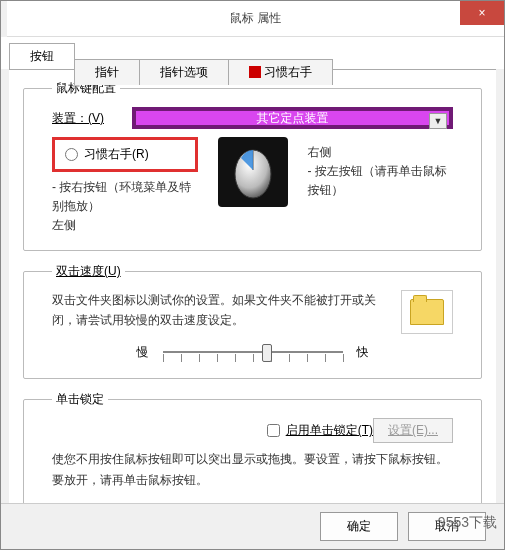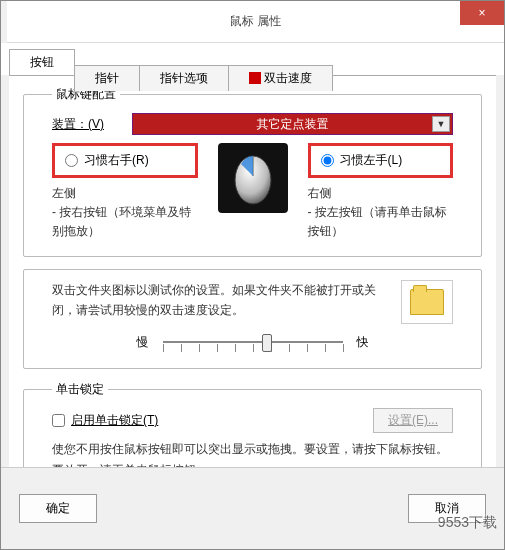--- a/index.html
+++ b/index.html
@@ -1,74 +1,74 @@
 <!DOCTYPE html>
 <html><head>
 <meta charset="utf-8">
 <style>
 * { box-sizing: border-box; margin: 0; padding: 0; font-family: "Microsoft YaHei", "SimSun", sans-serif; font-size: 12px; }
 body { background: #fff; width: 505px; height: 550px; position: relative; }
 .window { width: 505px; height: 550px; border: 1px solid #888; background: #f0f0f0; display: flex; flex-direction: column; }
-.titlebar { height: 42px; background: #fff; display: flex; align-items: center; justify-content: center; position: relative; border-bottom: 1px solid #ddd; margin-left: 6px; }
+.titlebar { height: 36px; background: #fff; display: flex; align-items: center; justify-content: center; position: relative; border-bottom: 1px solid #ddd; margin-left: 6px; }
 .titlebar .title { color: #444; }
 .titlebar .close { position: absolute; right: 0; top: 0; width: 44px; height: 24px; background: #c8483e; display: flex; align-items: center; justify-content: center; color: #fff; font-size: 16px; }
 .tabs { display: flex; padding: 6px 8px 0 8px; background: #fff; }
 .tab { padding: 4px 20px; border: 1px solid #aaa; border-bottom: none; background: #fff; margin-right: -1px; position: relative; cursor: pointer; }
 .tab.active { background: #fff; z-index: 2; }
 .tab:not(.active) { background: #f4f4f4; top: 16px; }
 .tab .red-sq { display: inline-block; width: 12px; height: 12px; background: #c00; margin-right: 3px; vertical-align: -2px; }
 .content { flex: 1; background: #fff; border-top: 1px solid #aaa; margin: 0 8px; padding: 10px 14px; overflow: hidden; }
 fieldset { border: 1px solid #bbb; padding: 10px 28px 14px; margin-bottom: 12px; border-radius: 2px; }
 legend { padding: 0 4px; }
 .row-label { display: flex; align-items: center; margin-bottom: 8px; }
 .row-label label { }
-.dropdown { flex: 1; height: 22px; border: 1px solid #701a75; background: #b91c1c; color: #fff; display: flex; align-items: center; justify-content: center; position: relative; margin-left: 28px; }
+.dropdown { flex: 1; height: 22px; border: 4px solid #701a75; background: #d946ef; color: #fff; display: flex; align-items: center; justify-content: center; position: relative; margin-left: 28px; }
 .dropdown .dd-arrow { position: absolute; right: 2px; top: 2px; width: 18px; height: 16px; background: #eee; display: flex; align-items: center; justify-content: center; color: #333; border: 1px solid #999; font-size: 9px; }
 .hands-row { display: flex; gap: 10px; margin-top: 6px; }
 .hand-col { flex: 1; }
 .hand-col.center { flex: 0 0 90px; display: flex; align-items: flex-start; justify-content: center; }
 .radio-wrap { display: flex; align-items: center; gap: 6px; padding: 6px 10px; }
 .red-box { border: 3px solid #e03030; align-items: center; }
 .subtext { margin-top: 6px; color: #333; line-height: 1.6; }
 .mouse-img { width: 70px; height: 70px; background: #111; border-radius: 4px; display: flex; align-items: center; justify-content: center; }
 .mouse-svg { width: 44px; height: 56px; }
 .dcs-text { color: #333; line-height: 1.7; margin-bottom: 10px; }
 .slider-row { display: flex; align-items: center; justify-content: center; gap: 14px; }
 .slider-track { position: relative; width: 180px; height: 24px; }
 .slider-track .line { position: absolute; top: 11px; left: 0; right: 0; height: 2px; background: #888; }
 .slider-track .tick { position: absolute; width: 1px; height: 8px; background: #888; top: 14px; }
 .slider-track .thumb { position: absolute; top: 4px; width: 10px; height: 18px; background: #eee; border: 1px solid #666; border-radius: 2px; }
 .folder-icon-box { float: right; width: 52px; height: 44px; border: 1px solid #ccc; display: flex; align-items: center; justify-content: center; margin-left: 10px; }
 .folder-icon { width: 34px; height: 26px; background: #f6d765; border: 1px solid #c9a422; border-radius: 2px 2px 0 0; position: relative; }
 .folder-icon::before { content: ""; position: absolute; top: -5px; left: 2px; width: 12px; height: 6px; background: #f6d765; border: 1px solid #c9a422; border-bottom: none; border-radius: 2px 2px 0 0; }
-.clicklock-row { display: flex; align-items: center; justify-content: space-between; margin-bottom: 6px; }
+.clicklock-row { display: flex; align-items: center; justify-content: flex-end; margin-bottom: 6px; }
 .clicklock-row label { display: flex; align-items: center; gap: 6px; }
 .setbtn { padding: 3px 14px; border: 1px solid #bbb; background: #f4f4f4; color: #999; }
-.footer { display: flex; justify-content: space-between; gap: 10px; padding: 26px 18px; background: #f0f0f0; border-top: 1px solid #ccc; }
+.footer { display: flex; justify-content: flex-end; gap: 10px; padding: 8px 18px; background: #f0f0f0; border-top: 1px solid #ccc; }
 .btn { padding: 5px 26px; border: 1px solid #999; background: #fdfdfd; cursor: pointer; }
 .watermark { position: absolute; right: 8px; bottom: 18px; font-size: 14px; font-weight: normal; color: rgba(0,0,0,0.6); text-shadow: 0 0 3px #fff; }
 .underline { text-decoration: underline; }
 </style>
 </head>
 <body>
 
 <div class="window">
 
   <div class="titlebar">
     <span class="title">鼠标 属性</span>
     <div class="close">
       <span>×</span>
     </div>
   </div>
 
   <div class="tabs">
     <div class="tab active"><span>按钮</span></div>
     <div class="tab"><span>指针</span></div>
     <div class="tab"><span>指针选项</span></div>
-    <div class="tab"><span class="red-sq"></span><span>双击速度</span></div>
+    <div class="tab"><span class="red-sq"></span><span>习惯右手</span></div>
   </div>
 
   <div class="content">
 
     <fieldset>
       <legend>鼠标键配置</legend>
       <div class="row-label">
         <label><span class="underline">装置：(V)</span></label>
         <div class="dropdown">
           <span>其它定点装置</span>
@@ -76,22 +76,22 @@
         </div>
       </div>
 
       <div class="hands-row">
         <div class="hand-col">
           <div class="radio-wrap red-box">
             <input type="radio" name="hand" style="">
             <span>习惯右手(R)</span>
           </div>
           <div class="subtext">
+            <div>- 按右按钮（环境菜单及特别拖放）</div>
             <div>左侧</div>
-            <div>- 按右按钮（环境菜单及特别拖放）</div>
           </div>
         </div>
 
         <div class="hand-col center">
           <div class="mouse-img">
             <svg class="mouse-svg" viewBox="0 0 44 56">
               <defs>
                 <radialGradient id="g" cx="40%" cy="30%" r="70%">
                   <stop offset="0%" stop-color="#fff"></stop>
                   <stop offset="70%" stop-color="#bbb"></stop>
@@ -99,33 +99,30 @@
                 </radialGradient>
               </defs>
               <ellipse cx="22" cy="30" rx="18" ry="24" fill="url(#g)" stroke="#333" stroke-width="1"></ellipse>
               <line x1="22" y1="7" x2="22" y2="26" stroke="#555" stroke-width="1"></line>
               <path d="M22 6 Q15 6 10 14 L22 26 Z" fill="#3388dd" opacity="0.85"></path>
             </svg>
           </div>
         </div>
 
         <div class="hand-col">
-          <div class="radio-wrap red-box">
-            <input type="radio" name="hand" checked="" style="">
-            <span>习惯左手(L)</span>
-          </div>
           <div class="subtext">
             <div>右侧</div>
             <div>- 按左按钮（请再单击鼠标按钮）</div>
           </div>
         </div>
       </div>
     </fieldset>
 
     <fieldset>
+      <legend><span class="underline">双击速度(U)</span></legend>
       <div class="folder-icon-box">
         <div class="folder-icon"></div>
       </div>
       <div class="dcs-text">双击文件夹图标以测试你的设置。如果文件夹不能被打开或关闭，请尝试用较慢的双击速度设定。</div>
       <div class="slider-row">
         <span>慢</span>
         <div class="slider-track">
           <div class="line"></div>
           <div class="tick" style="left:0%"></div>
           <div class="tick" style="left:10%"></div>

